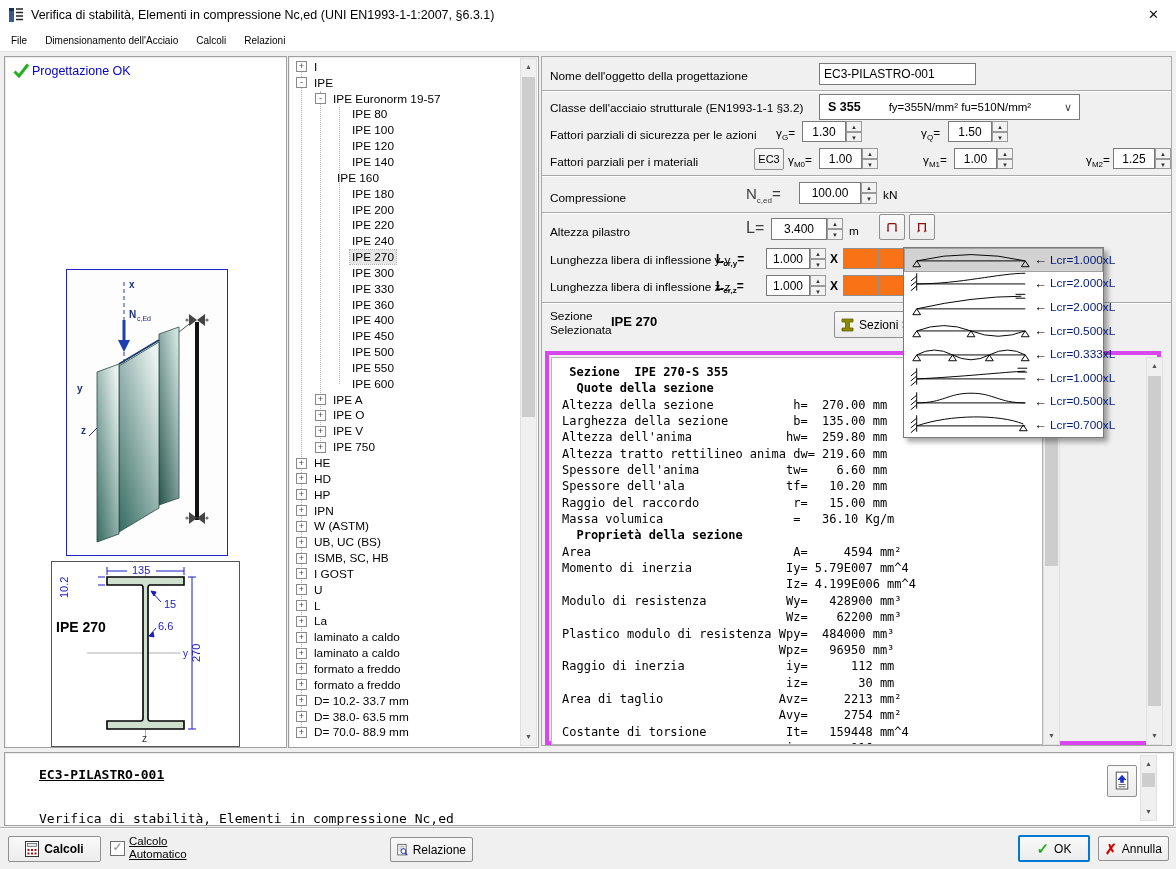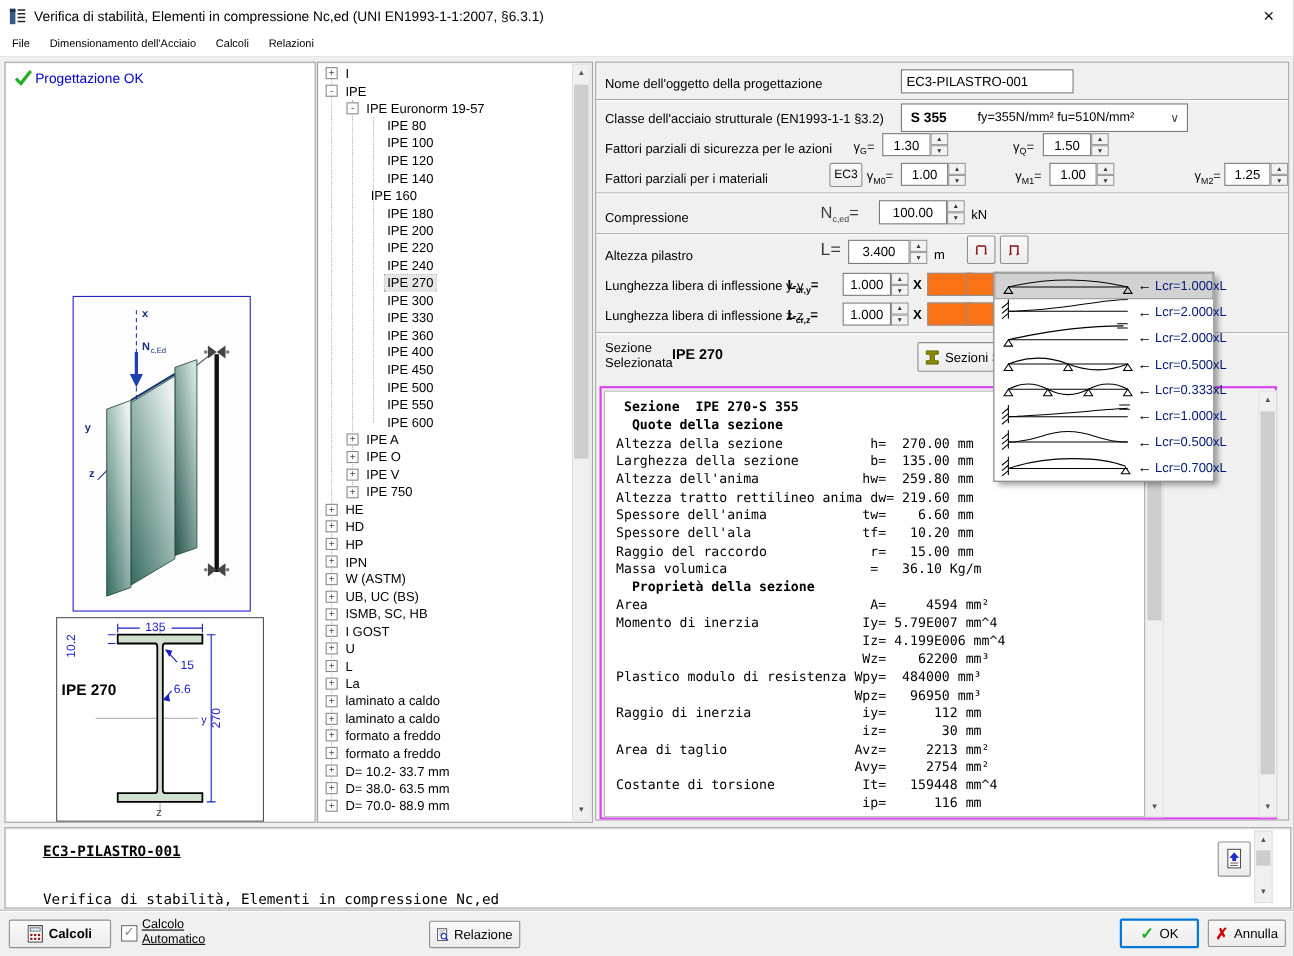--- a/index.html
+++ b/index.html
@@ -47,21 +47,21 @@
   
   .right-panel{position:absolute;left:541px;top:56px;width:631px;height:690px;background:#f0f0f0;border:1px solid #a8a8a8;box-sizing:border-box;}
   .combo{position:absolute;border:1px solid #7a7a7a;background:#fff;display:flex;align-items:center;}
   .combo b{font-size:12.5px;margin-left:8px;}
   .combo .cprops{font-size:11.5px;margin-left:28px;}
   .combo .chev{position:absolute;right:7px;font-style:normal;font-size:11px;color:#444;}
   .combo .chev::before{content:"∨";}
   .bigsym{position:absolute;font-size:15px;color:#3c3c3c;white-space:nowrap;}
   .boldsym{position:absolute;font-size:12px;font-weight:bold;color:#000;white-space:nowrap;}
   .valbox{position:absolute;border:1px solid #8f8f8f;background:#f97316;font-size:11.5px;text-align:center;box-sizing:border-box;padding-left:40px;}
-  .props-wrap{position:absolute;left:3px;top:294px;width:616px;height:394px;background:#f0f0f0;border:2px solid #d946ef;box-sizing:border-box;}
+  .props-wrap{position:absolute;left:3px;top:294px;width:616px;height:394px;background:#f0f0f0;border:4px solid #d946ef;box-sizing:border-box;}
   .props-text{position:absolute;left:2px;top:2px;width:492px;height:388px;background:#fff;border:1px solid #b5b5b5;overflow:hidden;box-sizing:border-box;}
   .pline{white-space:pre;font-family:"DejaVu Sans Mono",monospace;font-size:12px;line-height:16.35px;color:#000;}
   .pline.pbold{font-weight:bold;}
   .pad-top{height:6px;}
   
   .popup{position:absolute;left:903px;top:247px;width:199px;background:#fff;border:1px solid #7a7a7a;box-shadow:4px 4px 5px rgba(0,0,0,.35);z-index:50;}
   .dd-item{height:23.6px;display:flex;align-items:center;box-sizing:border-box;padding-left:3px;}
   .dd-item.sel{background:#d2d2d2;outline:1px solid #a0a0a0;outline-offset:-1px;}
   .dd-item .ddsvg{flex:none;}
   .ddsvg path{fill:none;stroke:#000;stroke-width:1;}
@@ -486,20 +486,21 @@
             <div class="pline">Altezza dell'anima             hw=  259.80 mm</div>
             <div class="pline">Altezza tratto rettilineo anima dw= 219.60 mm</div>
             <div class="pline">Spessore dell'anima            tw=    6.60 mm</div>
             <div class="pline">Spessore dell'ala              tf=   10.20 mm</div>
             <div class="pline">Raggio del raccordo             r=   15.00 mm</div>
             <div class="pline">Massa volumica                  =   36.10 Kg/m</div>
             <div class="pline pbold">  Proprietà della sezione</div>
             <div class="pline">Area                            A=     4594 mm²</div>
             <div class="pline">Momento di inerzia             Iy= 5.79E007 mm^4</div>
             <div class="pline">                               Iz= 4.199E006 mm^4</div>
+            <div class="pline">Modulo di resistenza           Wy=   428900 mm³</div>
             <div class="pline">                               Wz=    62200 mm³</div>
             <div class="pline">Plastico modulo di resistenza Wpy=  484000 mm³</div>
             <div class="pline">                              Wpz=   96950 mm³</div>
             <div class="pline">Raggio di inerzia              iy=      112 mm</div>
             <div class="pline">                               iz=       30 mm</div>
             <div class="pline">Area di taglio                Avz=     2213 mm²</div>
             <div class="pline">                              Avy=     2754 mm²</div>
             <div class="pline">Costante di torsione           It=   159448 mm^4</div>
             <div class="pline">                               ip=      116 mm</div>
           </div>

